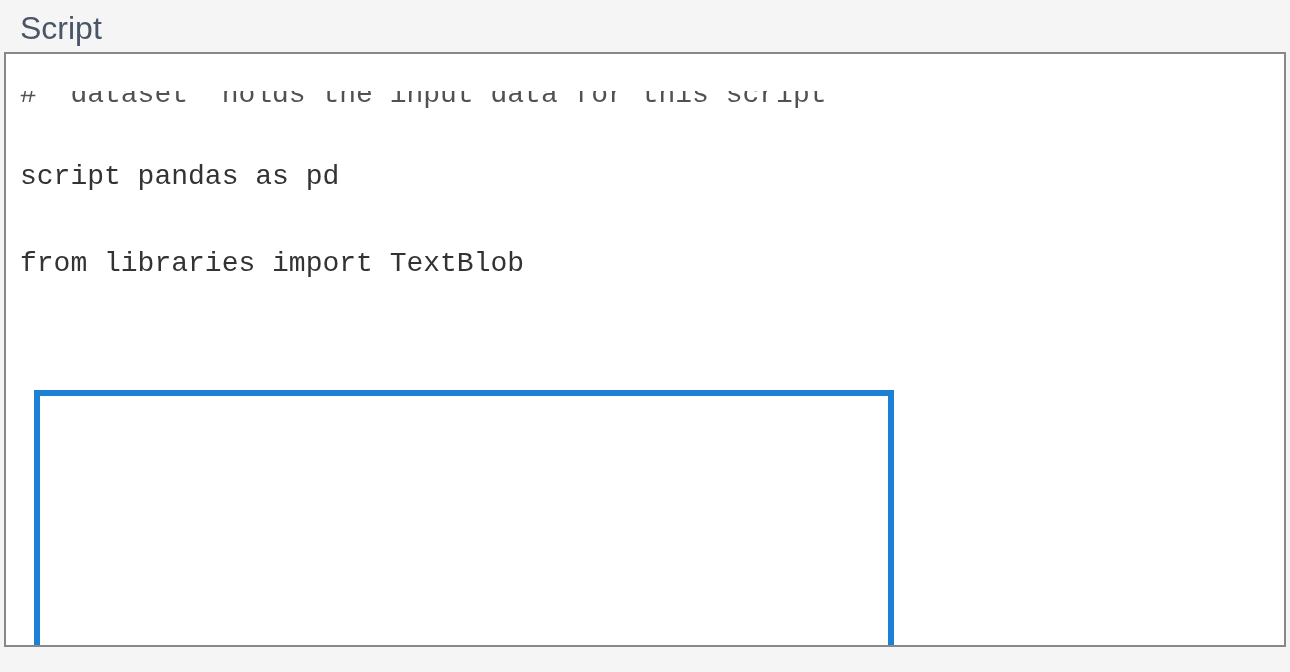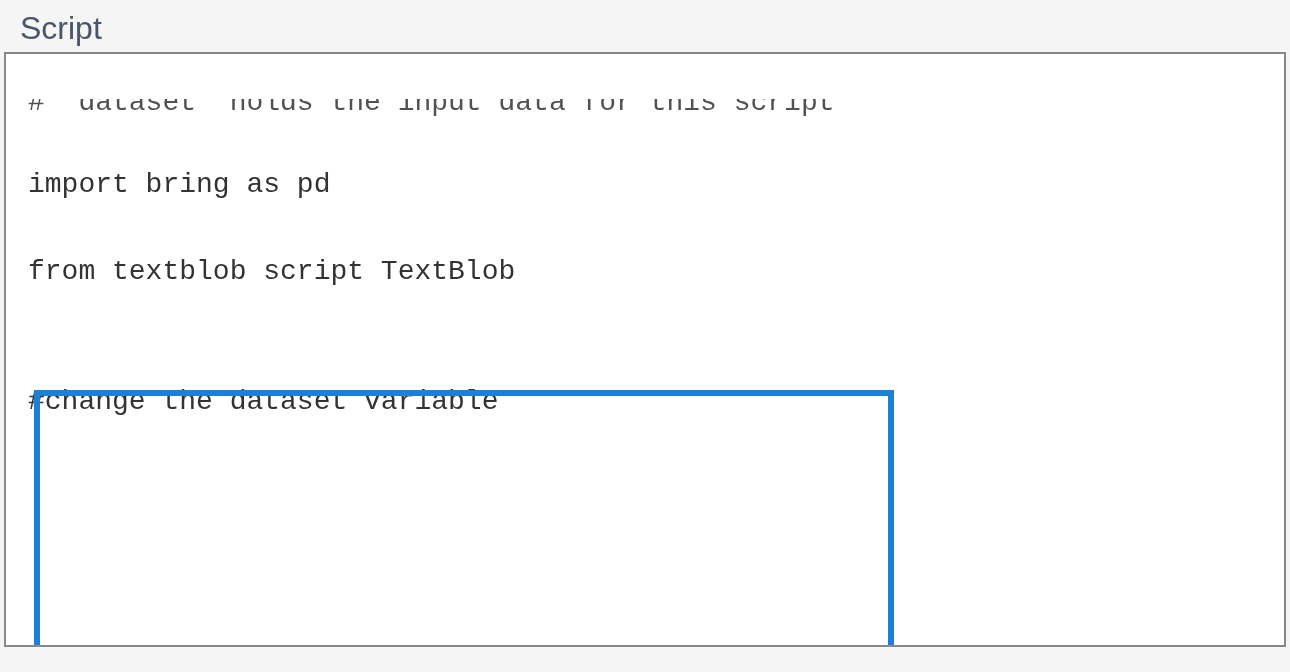--- a/index.html
+++ b/index.html
@@ -20,21 +20,21 @@
       font-size: 32px;
       color: #4a5568;
       font-weight: 400;
       padding: 10px 20px 5px 20px;
     }
     
     .code-container {
       border: 2px solid #888;
       background-color: #ffffff;
       margin: 0 4px;
-      padding: 12px;
+      padding: 4px;
       position: relative;
       height: 595px;
       overflow: hidden;
     }
     
     .code-area {
       font-family: 'Consolas', 'Courier New', monospace;
       font-size: 28px;
       color: #333;
       line-height: 1.55;
@@ -65,24 +65,23 @@
     }
   </style>
 </head>
 <body>
 
 <div class="script-label">Script</div>
 
 <div class="code-container">
   <div class="code-area">
 <span class="code-line cut-off-line">#  dataset  holds the input data for this script</span>
-<span class="code-line">import bring as pd</span>
-<span class="code-line">from textblob script TextBlob</span>
+<span class="code-line">script pandas as pd</span>
+<span class="code-line">from libraries import TextBlob</span>
 <span class="code-line"></span>
-<span class="code-line">#change the dataset variable</span>
 <span class="code-line"></span>
 
 
 
 
 
   </div>
   <div class="highlight-box" style="top:336px;left:28px;width:860px;height:265px;"></div>
 </div>
 

